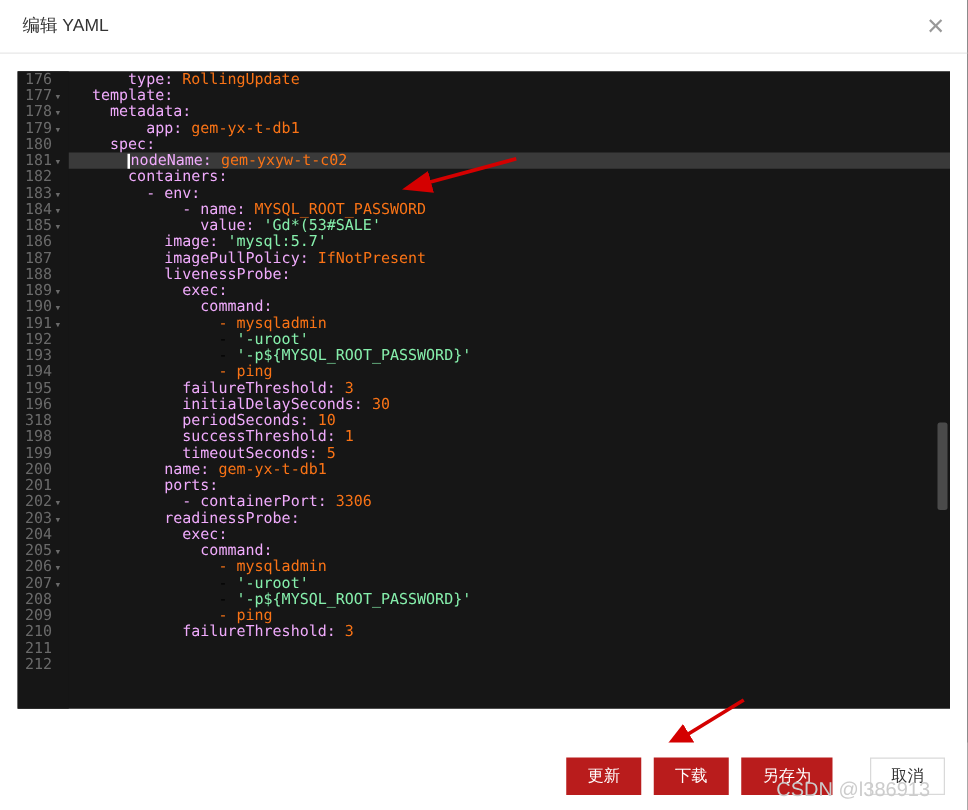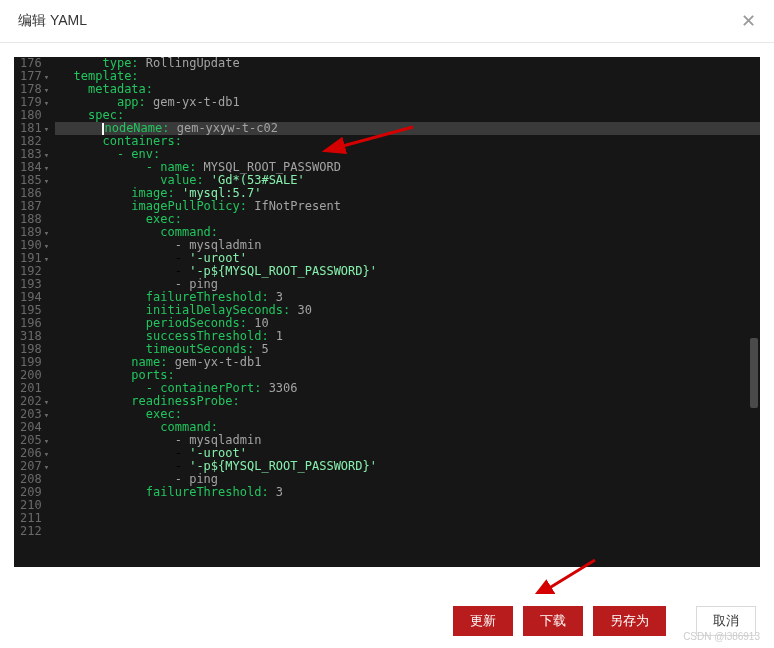--- a/index.html
+++ b/index.html
@@ -9,33 +9,33 @@
 .close-btn { font-size: 18px; color: #999; cursor: pointer; background: none; border: none; }
 .editor-wrap { padding: 14px; }
 .editor { background: #161616; height: 510px; display: flex; position: relative; font-family: Consolas, Menlo, monospace; font-size: 12px; line-height: 13px; overflow: hidden; }
 .gutter { background: #161616; text-align: left; padding: 0 6px; color: #6a6a6a; user-select: none; }
 .gutter .ln { height: 13px; }
 .gutter .fold::after { content: "▾"; font-size: 9px; color: #6a6a6a; margin-left: 2px; }
 .code-area { flex: 1; position: relative; }
 .code-lines { position: relative; }
 .line { height: 13px; white-space: pre; padding-left: 4px; }
 .line.hl { background: #3a3a3a; }
-.k { color: #22c55e; }
-.v { color: #a3a3a3; }
+.k { color: #f0abfc; }
+.v { color: #f97316; }
 .s { color: #86efac; }
 .cursor { display: inline-block; width: 2px; height: 12px; background: #fff; vertical-align: middle; }
 .scrollbar { position: absolute; right: 2px; top: 0; width: 8px; height: 100%; }
 .scrollbar-thumb { position: absolute; right: 0; width: 8px; height: 70px; background: #4a4a4a; border-radius: 2px; }
 .arrow { position: absolute; }
 .arrow svg { overflow: visible; }
 .modal-footer { position: absolute; bottom: 0; left: 0; right: 0; padding: 12px 18px; display: flex; justify-content: flex-end; gap: 10px; background: #fff; }
 .btn { padding: 5px 16px; font-size: 13px; border: 1px solid transparent; cursor: pointer; }
 .btn-primary { background: #b91c1c; color: #fff; }
 .btn-default { background: #fff; color: #333; border-color: #d9d9d9; margin-left: 20px; }
-.watermark { position: absolute; bottom: 6px; right: 14px; font-size: 10px; color: #ccc; }
+.watermark { position: absolute; bottom: 6px; right: 30px; font-size: 16px; color: #ccc; }
 </style>
 </head>
 <body>
 
 <div class="modal-header">
   <span class="modal-title">编辑 YAML</span>
   <button class="close-btn">✕</button>
 </div>
 
 <div class="editor-wrap">
@@ -86,20 +86,21 @@
           <div class="line"><span class="k">    metadata:</span></div>
           <div class="line"><span class="k">        app: </span><span class="v">gem-yx-t-db1</span></div>
           <div class="line"><span class="k">    spec:</span></div>
           <div class="line hl"><span>      </span><span class="cursor"></span><span class="k">nodeName: </span><span class="v">gem-yxyw-t-c02</span></div>
           <div class="line"><span class="k">      containers:</span></div>
           <div class="line"><span class="k">        - env:</span></div>
           <div class="line"><span class="k">            - name: </span><span class="v">MYSQL_ROOT_PASSWORD</span></div>
           <div class="line"><span class="k">              value: </span><span class="s">'Gd*(53#SALE'</span></div>
           <div class="line"><span class="k">          image: </span><span class="s">'mysql:5.7'</span></div>
           <div class="line"><span class="k">          imagePullPolicy: </span><span class="v">IfNotPresent</span></div>
+          <div class="line"><span class="k">          livenessProbe:</span></div>
           <div class="line"><span class="k">            exec:</span></div>
           <div class="line"><span class="k">              command:</span></div>
           <div class="line"><span class="v">                - mysqladmin</span></div>
           <div class="line"><span>                - </span><span class="s">'-uroot'</span></div>
           <div class="line"><span>                - </span><span class="s">'-p${MYSQL_ROOT_PASSWORD}'</span></div>
           <div class="line"><span class="v">                - ping</span></div>
           <div class="line"><span class="k">            failureThreshold: </span><span class="v">3</span></div>
           <div class="line"><span class="k">            initialDelaySeconds: </span><span class="v">30</span></div>
           <div class="line"><span class="k">            periodSeconds: </span><span class="v">10</span></div>
           <div class="line"><span class="k">            successThreshold: </span><span class="v">1</span></div>

